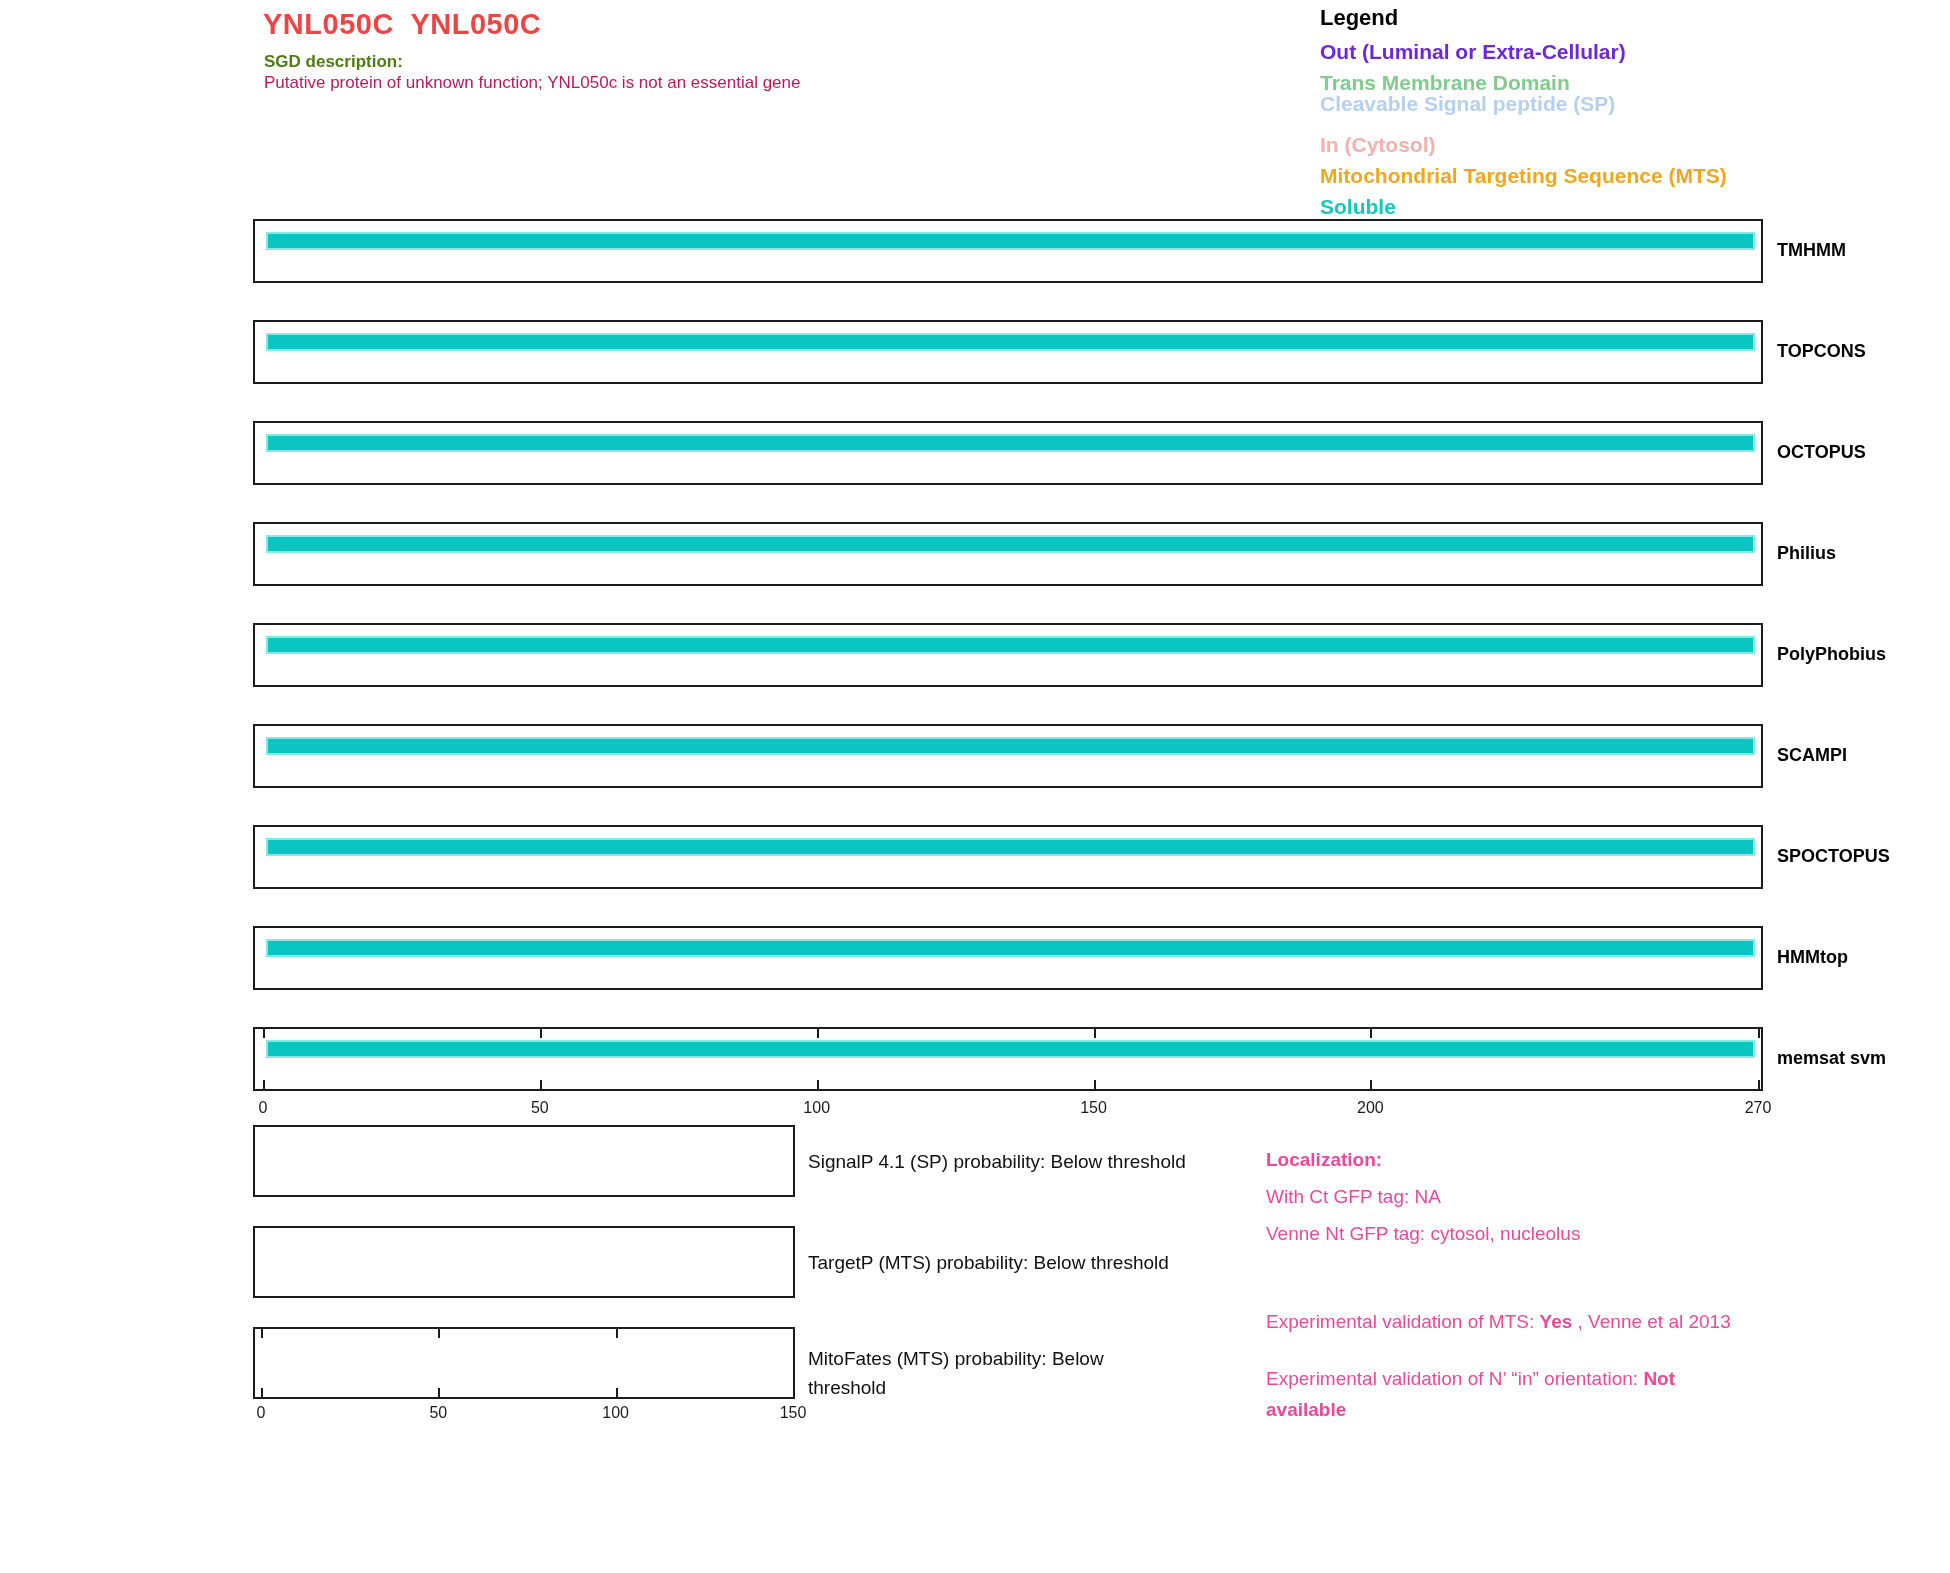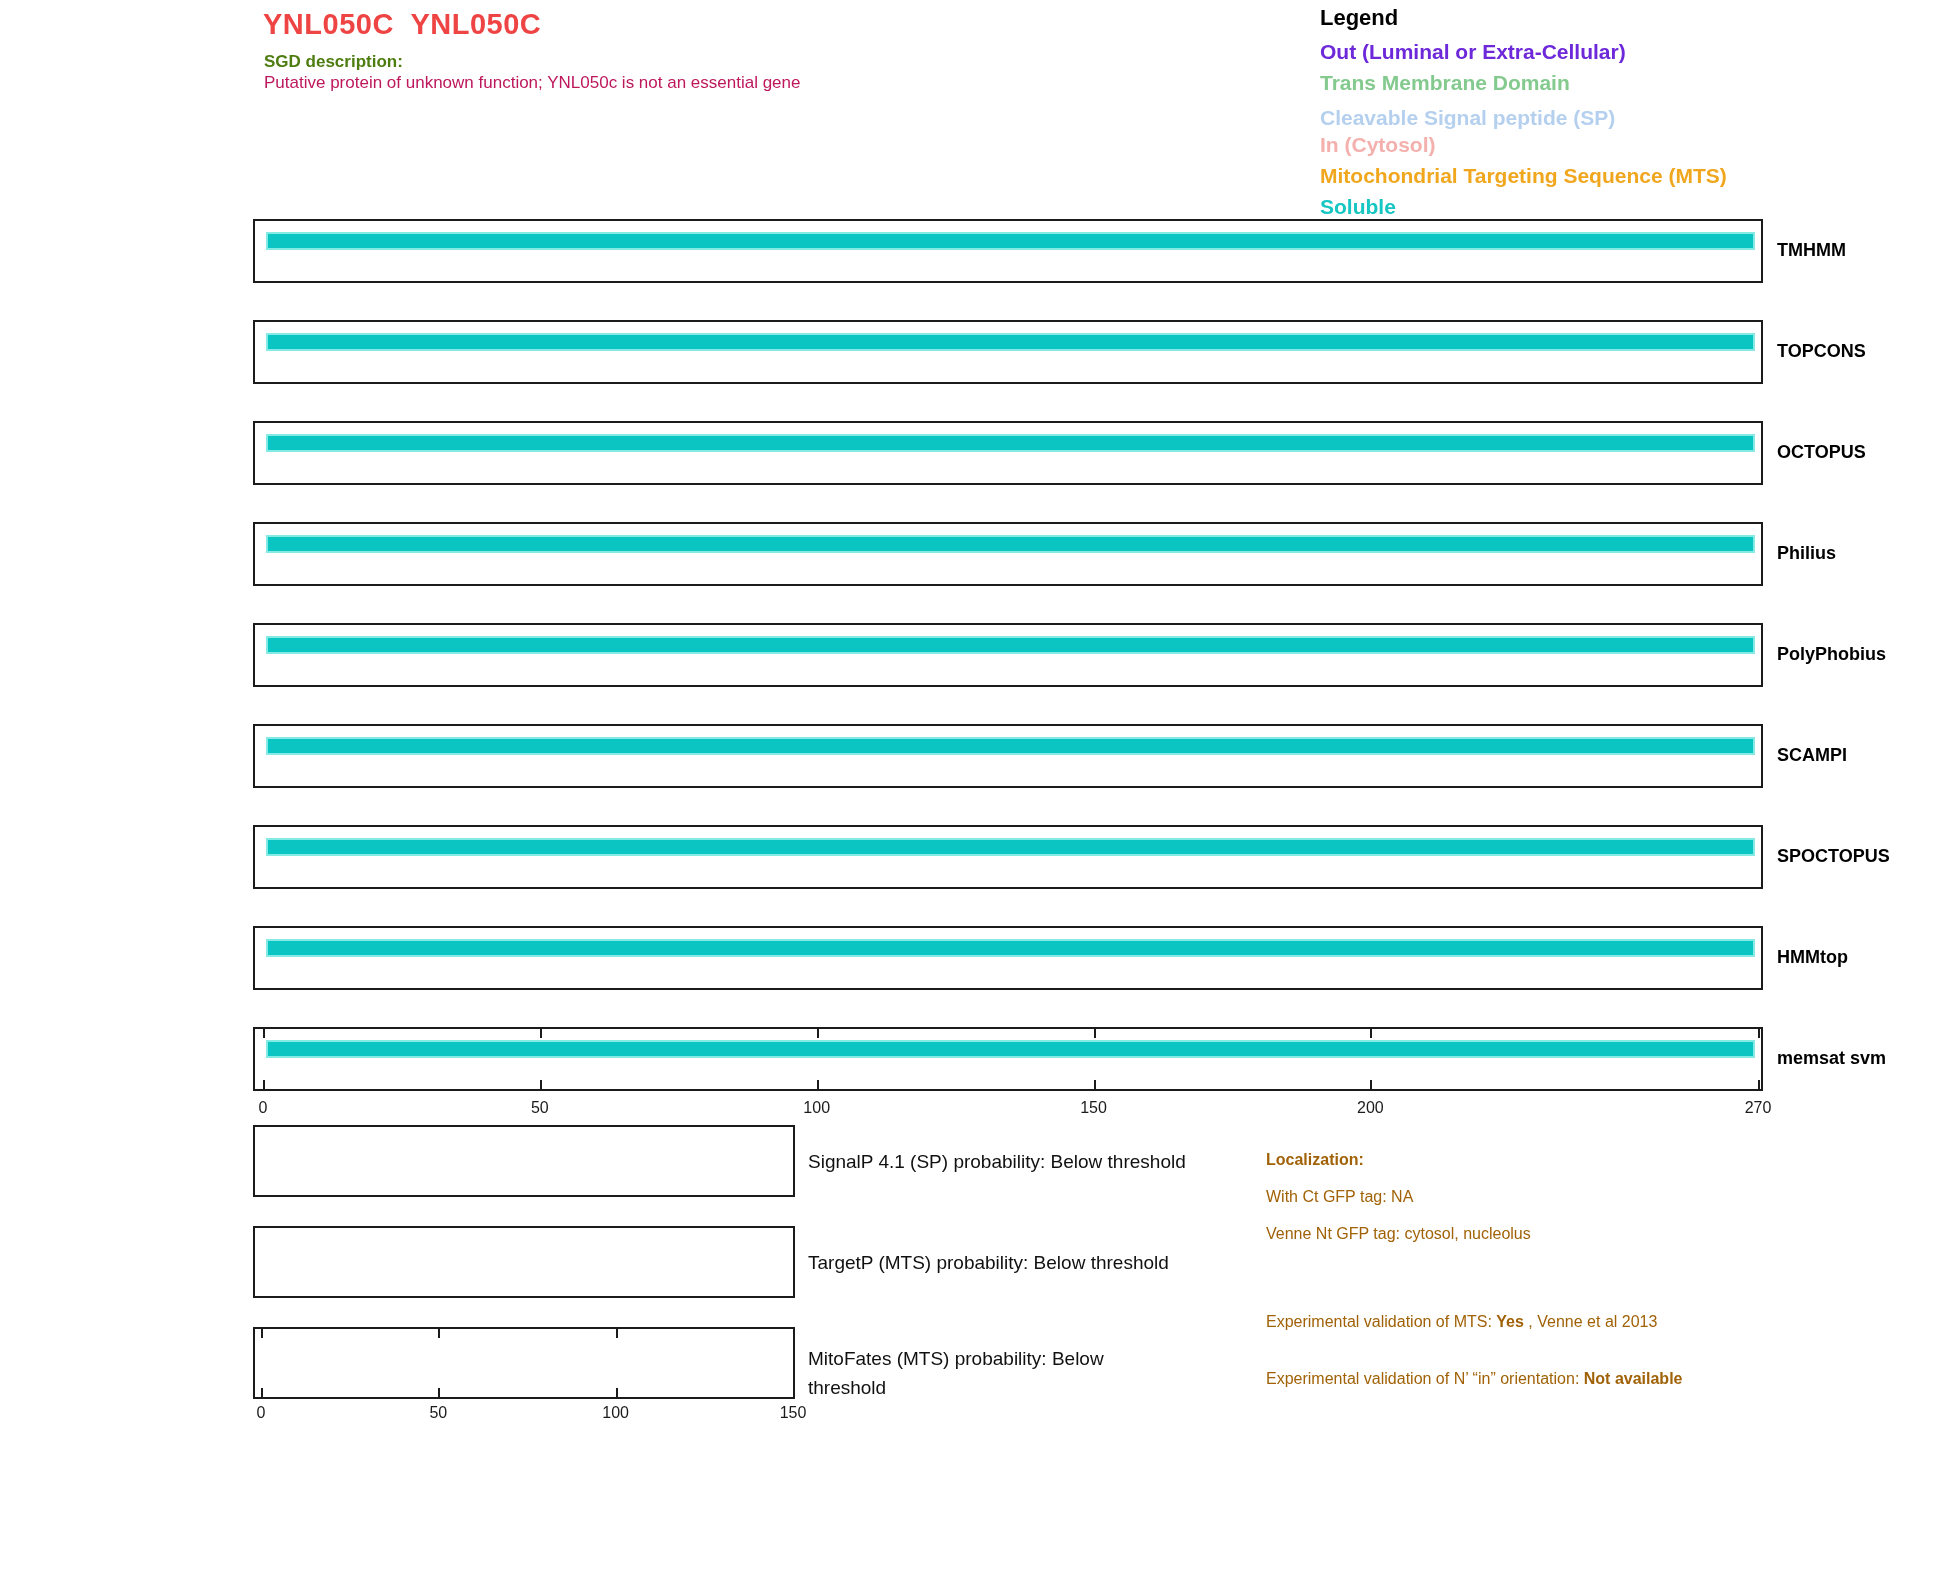--- a/index.html
+++ b/index.html
@@ -13,38 +13,38 @@
   .sgd-text{left:264px;top:73px;font-size:17px;color:#be185d;}
   .legend-title{left:1320px;top:5px;font-size:22px;font-weight:bold;color:#000000;}
   .legend-entry{position:absolute;left:1320px;font-size:21px;font-weight:bold;white-space:nowrap;}
   .track-box{position:absolute;left:253px;width:1510px;height:64px;border:2px solid #1b1b1b;background:#fff;box-sizing:border-box;}
   .track-bar{position:absolute;height:18px;box-sizing:border-box;border:2px solid #85e9e4;}
   .track-label{position:absolute;left:1777px;font-size:18px;font-weight:bold;color:#000;white-space:nowrap;}
   .tick{position:absolute;width:2px;height:9px;background:#1b1b1b;}
   .axis-label{position:absolute;transform:translateX(-50%);font-size:16px;color:#1b1b1b;white-space:nowrap;}
   .sub-box{position:absolute;left:253px;width:542px;height:72px;border:2px solid #1b1b1b;background:#fff;box-sizing:border-box;}
   .sub-label{position:absolute;left:808px;font-size:19px;line-height:29px;color:#111;}
-  .loc-line{position:absolute;left:1266px;font-size:16px;line-height:31px;color:#a16207;white-space:nowrap;}
+  .loc-line{position:absolute;left:1266px;font-size:19px;line-height:31px;color:#ec4899;white-space:nowrap;}
   .loc-wrap{white-space:normal;width:488px;}
   .bold{font-weight:bold;}
 </style>
 </head>
 <body>
 
 <div id="canvas">
 
   <div class="abs gene-title">YNL050C  YNL050C</div>
   <div class="abs sgd-label">SGD description:</div>
   <div class="abs sgd-text">Putative protein of unknown function; YNL050c is not an essential gene</div>
 
   <div class="abs legend-title">Legend</div>
   <div id="legend-entries">
       <div class="legend-entry" style="top: 40px; color: #6d28d9;">Out (Luminal or Extra-Cellular)</div>
       <div class="legend-entry" style="top: 71px; color: rgb(132, 202, 142);">Trans Membrane Domain</div>
-      <div class="legend-entry" style="top: 106px; color: rgb(181, 208, 239);">Cleavable Signal peptide (SP)</div>
+      <div class="legend-entry" style="top: 92px; color: rgb(181, 208, 239);">Cleavable Signal peptide (SP)</div>
       <div class="legend-entry" style="top: 133px; color: rgb(243, 176, 172);">In (Cytosol)</div>
       <div class="legend-entry" style="top: 164px; color: rgb(240, 167, 30);">Mitochondrial Targeting Sequence (MTS)</div>
       <div class="legend-entry" style="top: 195px; color: rgb(21, 198, 194);">Soluble</div>
     </div>
 
   <div id="tracks">
       <div class="track-box" style="top: 219px;"></div>
       <div class="track-bar" style="left: 265.769px; width: 1489.45px; top: 232px; background: rgb(11, 197, 194);"></div>
       <div class="track-label" style="top: 240px;">TMHMM</div>
       <div class="track-box" style="top: 320px;"></div>

